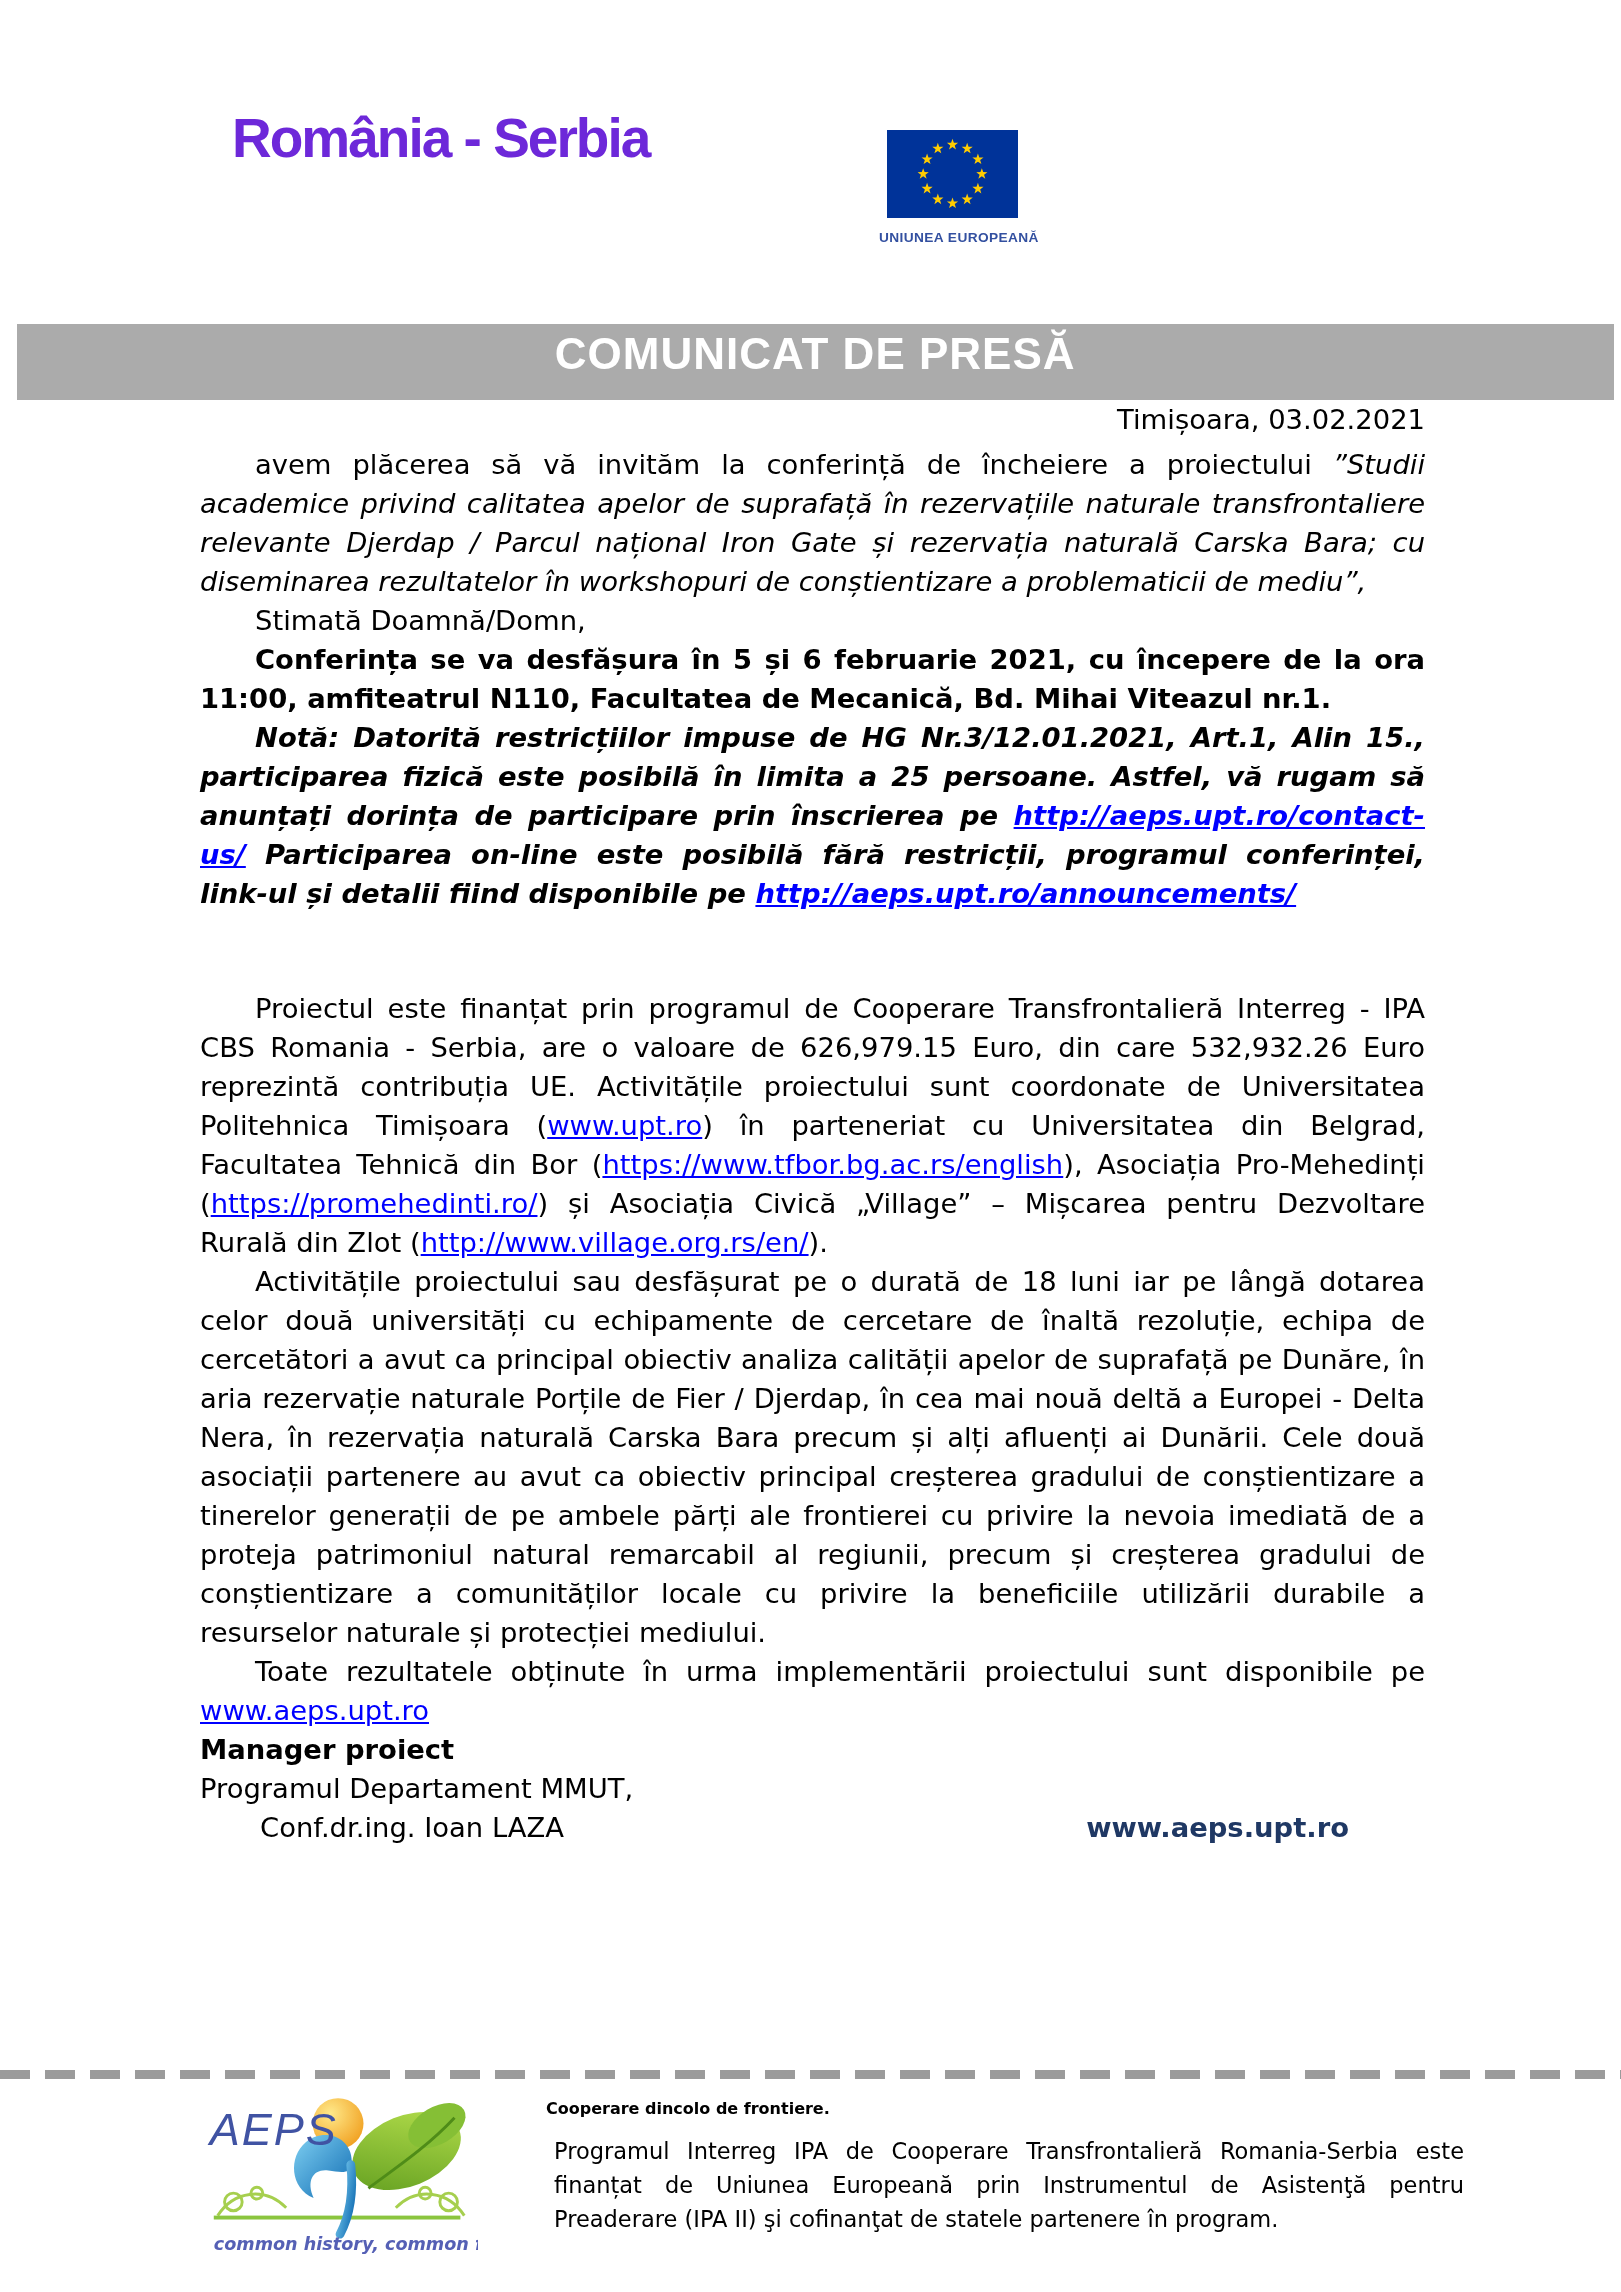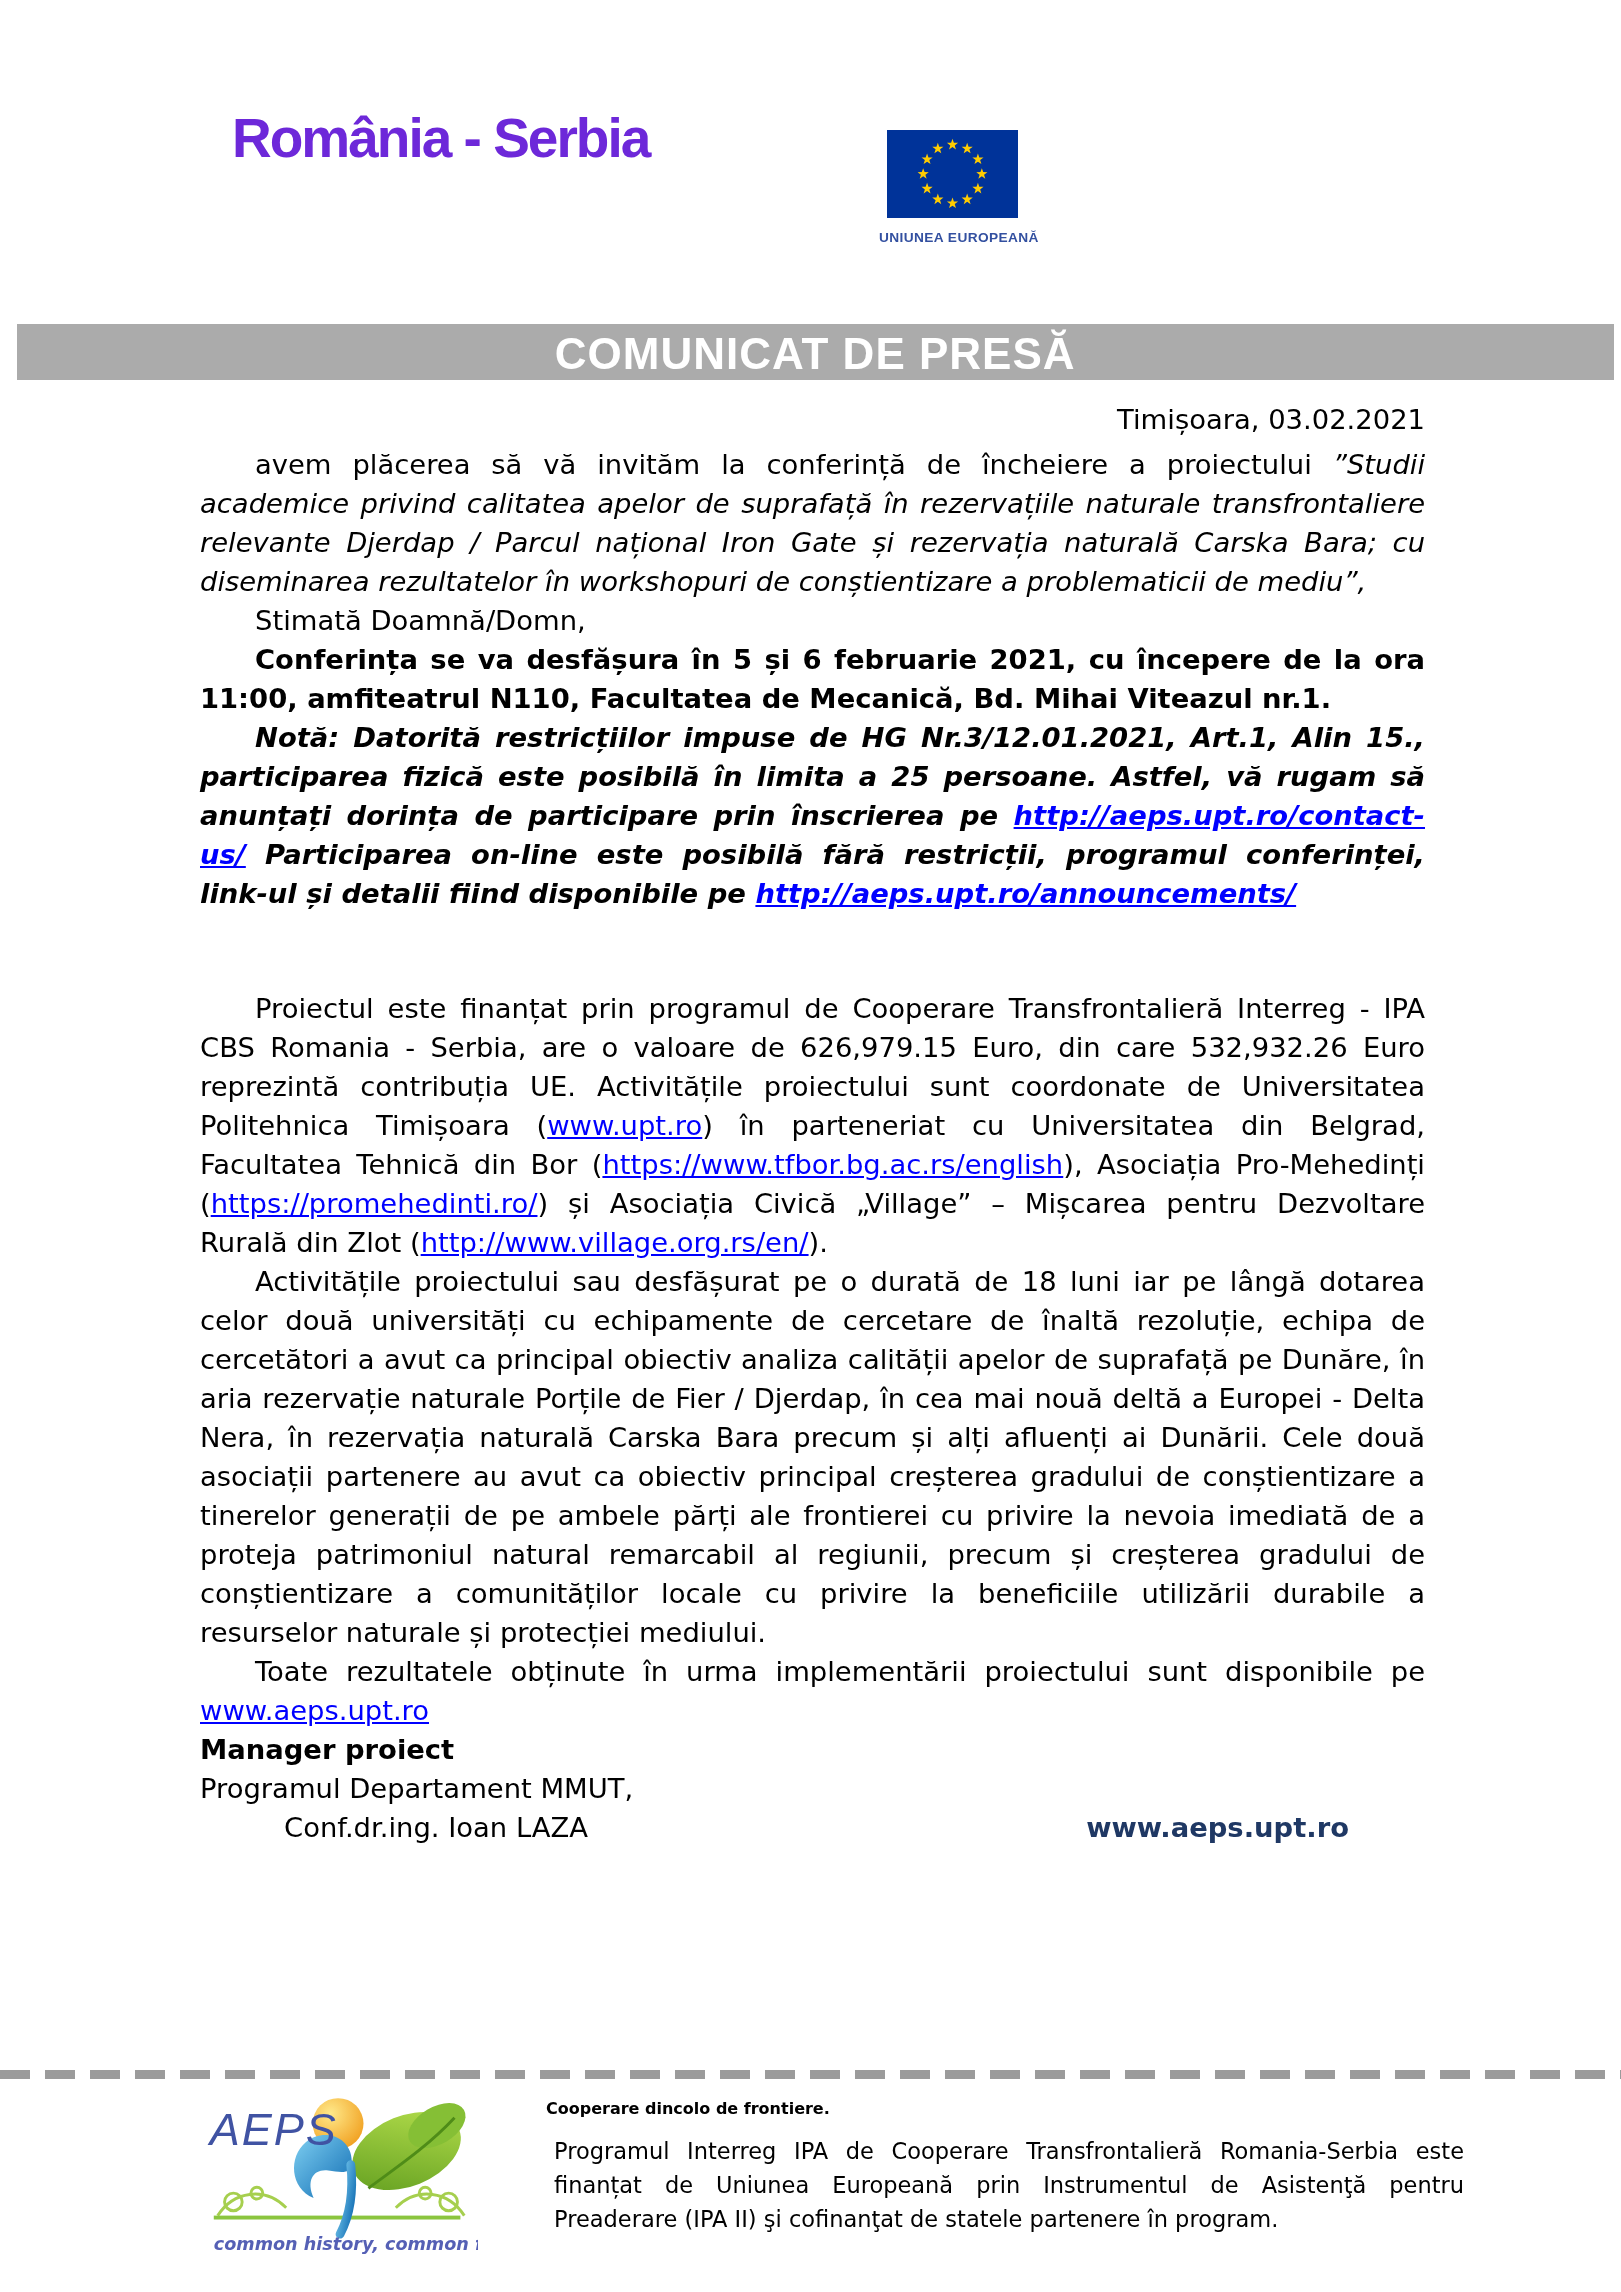--- a/index.html
+++ b/index.html
@@ -24,21 +24,21 @@
 
   .eu-block { position:absolute; left:879px; top:130px; width:147px; text-align:center; }
   .eu-flag  { display:block; margin:0 auto; }
   .eu-label {
     margin-top:11.8px; font-family:"Liberation Sans", sans-serif;
     font-size:13.7px; font-weight:700; letter-spacing:0.4px; color:#3350a0; white-space:nowrap;
   }
 
   
   .title-bar {
-    position:absolute; left:16.7px; top:324px; width:1597px; height:56px;
+    position:absolute; left:16.7px; top:324px; width:1597px; height:76px;
     background:#ababab; text-align:center;
   }
   .title-text {
     font-family:"Liberation Sans", sans-serif;
     font-size:44px; font-weight:700; color:#ffffff;
     line-height:60px; letter-spacing:1px;
   }
 
   
   .content {
@@ -46,21 +46,21 @@
     font-size:27.4px; line-height:39px; text-align:justify;
   }
   .content p { margin:0; }
   .dateline { text-align:right; margin-bottom:5.9px !important; }
   .indent { text-indent:55px; }
   .b  { font-weight:700; }
   .bi { font-weight:700; font-style:italic; }
   .gap { margin-top:76px !important; }
   .link { color:#0000ff; text-decoration:underline; cursor:pointer; }
   .sig-row { display:flex; justify-content:space-between; align-items:baseline; }
-  .sig-name { margin-left:84px; }
+  .sig-name { margin-left:60px; }
   .sig-site { font-weight:700; color:#1f3864; margin-right:76px; }
 
   
   .divider {
     position:absolute; left:0; top:2070px; width:1621px; height:8.8px;
     background:repeating-linear-gradient(90deg,#9b9b9b 0px,#9b9b9b 30px,#ffffff 30px,#ffffff 45px);
   }
   .aeps-logo { position:absolute; left:204px; top:2090px; }
   .footer-text {
     position:absolute; left:546px; top:2092px; width:926px;

